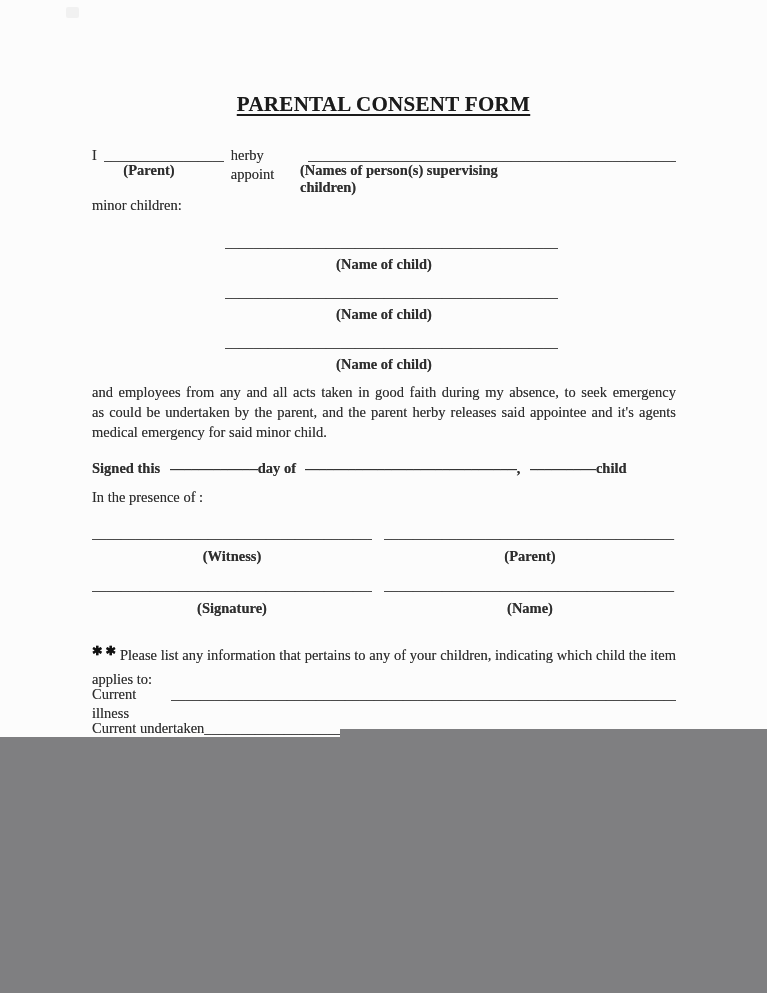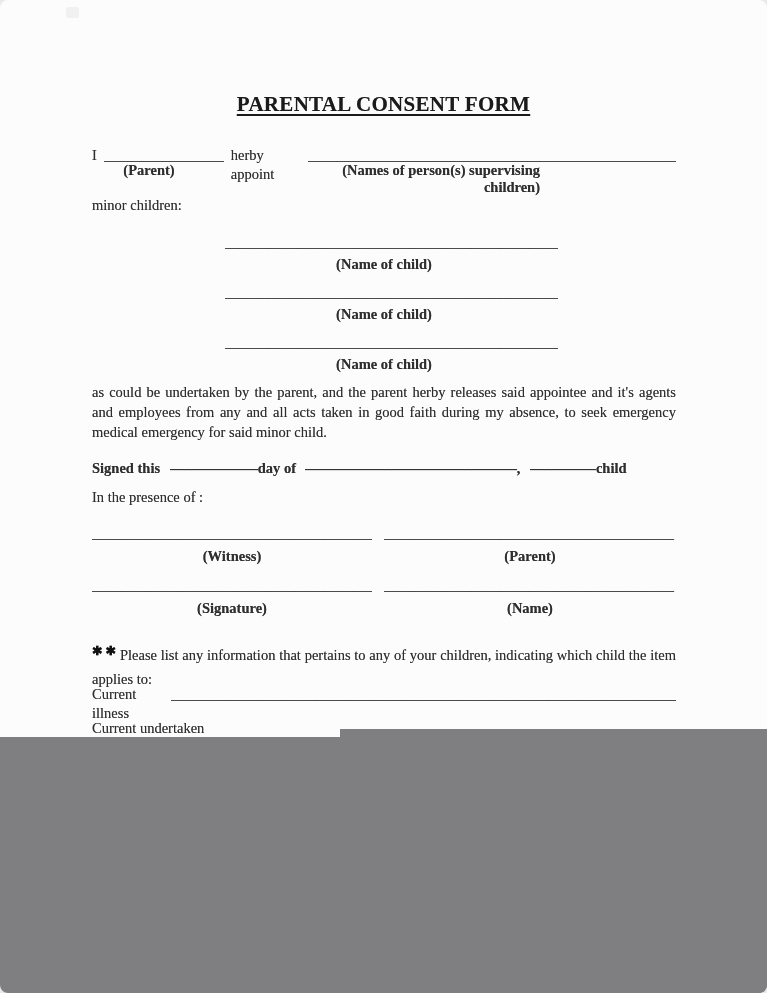--- a/index.html
+++ b/index.html
@@ -5,21 +5,20 @@
   html,body{margin:0;padding:0;background:#e9e9e9;}
   .page{
     position:relative;
     width:767px;height:993px;
     background:#fcfcfc;
     overflow:hidden;
     font-family:"Liberation Serif","DejaVu Serif",serif;
     color:#2e2e2e;
     font-size:14.5px;
     text-shadow:0 0 0.4px rgba(40,40,40,0.55);
-    border-radius:8px;
   }
   .abs{position:absolute;}
   .content-w{left:92px;width:584px;}
   .jline{text-align:justify;text-align-last:justify;line-height:20px;}
   .pline{line-height:20px;font-family:Liberation Serif, serif;}
 
   .title{
     left:0;top:92px;width:767px;text-align:center;
     font-size:21px;font-weight:bold;color:#1b1b1b;letter-spacing:0.3px;
     text-decoration:underline;text-decoration-thickness:2px;text-underline-offset:3px;
@@ -27,42 +26,42 @@
 
   .flexline{display:flex;align-items:baseline;line-height:19px;}
   .blank{overflow:hidden;white-space:nowrap;display:inline-block;vertical-align:baseline;}
   .blank.fill{flex:1 1 auto;}
   .w137{width:137px;}
   .w220{width:220px;}
   .gap-l{margin-left:7px;}
 
   .labelrow{height:18px;}
   .lbl-parent{left:17px;top:0;width:80px;text-align:center;font-weight:bold;}
-  .lbl-supers{left:208px;top:0;width:240px;text-align:right;font-weight:bold;}
+  .lbl-supers{left:208px;top:0;width:240px;text-align:left;font-weight:bold;}
 
   .childblock{text-align:center;line-height:18px;}
   .childblock .blank{width:333px;transform:translateX(7px);}
   .childlabel{font-weight:bold;line-height:16px;margin-top:1px;}
 
   .signedline{font-weight:bold;white-space:nowrap;line-height:19px;}
   .signedline .blank{vertical-align:baseline;}
   .sb-day{width:88px;}
   .sb-month{width:212px;}
   .sb-year{width:66px;}
 
   .sigrow{display:flex;justify-content:space-between;}
   .sigcol-l{width:280px;}
   .sigcol-r{width:292px;}
   .sigcol-l .blank,.sigcol-r .blank{width:100%;line-height:18px;}
   .siglabel{text-align:center;font-weight:bold;line-height:16px;margin-top:2px;}
 
   .noteline{line-height:23px;}
   .stars{font-weight:bold;font-size:12.5px;letter-spacing:3px;position:relative;top:-5px;margin-right:1px;color:#111;}
 
-  .fieldline{display:flex;align-items:baseline;line-height:19px;justify-content:space-between;}
+  .fieldline{display:flex;align-items:baseline;line-height:19px;}
 
   .gray-a{left:340px;top:729px;width:427px;height:264px;background:#7f7f81;z-index:5;}
   .gray-b{left:0;top:737px;width:767px;height:256px;background:#7f7f81;z-index:5;}
   .smudge{left:66px;top:7px;width:13px;height:11px;background:#f1f1f1;border-radius:2px;}
 </style>
 </head>
 <body>
 
 <div class="page">
 
@@ -92,22 +91,22 @@
   <div class="abs content-w childblock" style="top:283px;">
     <span class="blank">______________________________________________</span>
     <div class="childlabel">(Name of child)</div>
   </div>
   <div class="abs content-w childblock" style="top:333px;">
     <span class="blank">______________________________________________</span>
     <div class="childlabel">(Name of child)</div>
   </div>
 
   <div class="abs content-w" style="top:382px;">
+    <div class="jline">and employees from any and all acts taken in good faith during my absence, to seek emergency</div>
     <div class="jline">as could be undertaken by the parent, and the parent herby releases said appointee and it's agents</div>
-    <div class="jline">and employees from any and all acts taken in good faith during my absence, to seek emergency</div>
     <div class="pline">medical emergency for said minor child.</div>
   </div>
 
   <div class="abs content-w signedline" style="top:454px;">
     <span>Signed this</span>
     <span class="blank sb-day" style="margin-left:6px;">______________</span><span>day of</span>
     <span class="blank sb-month" style="margin-left:5px;">________________________________</span><span>,</span>
     <span class="blank sb-year" style="margin-left:6px;">__________</span><span>child</span>
   </div>
 

